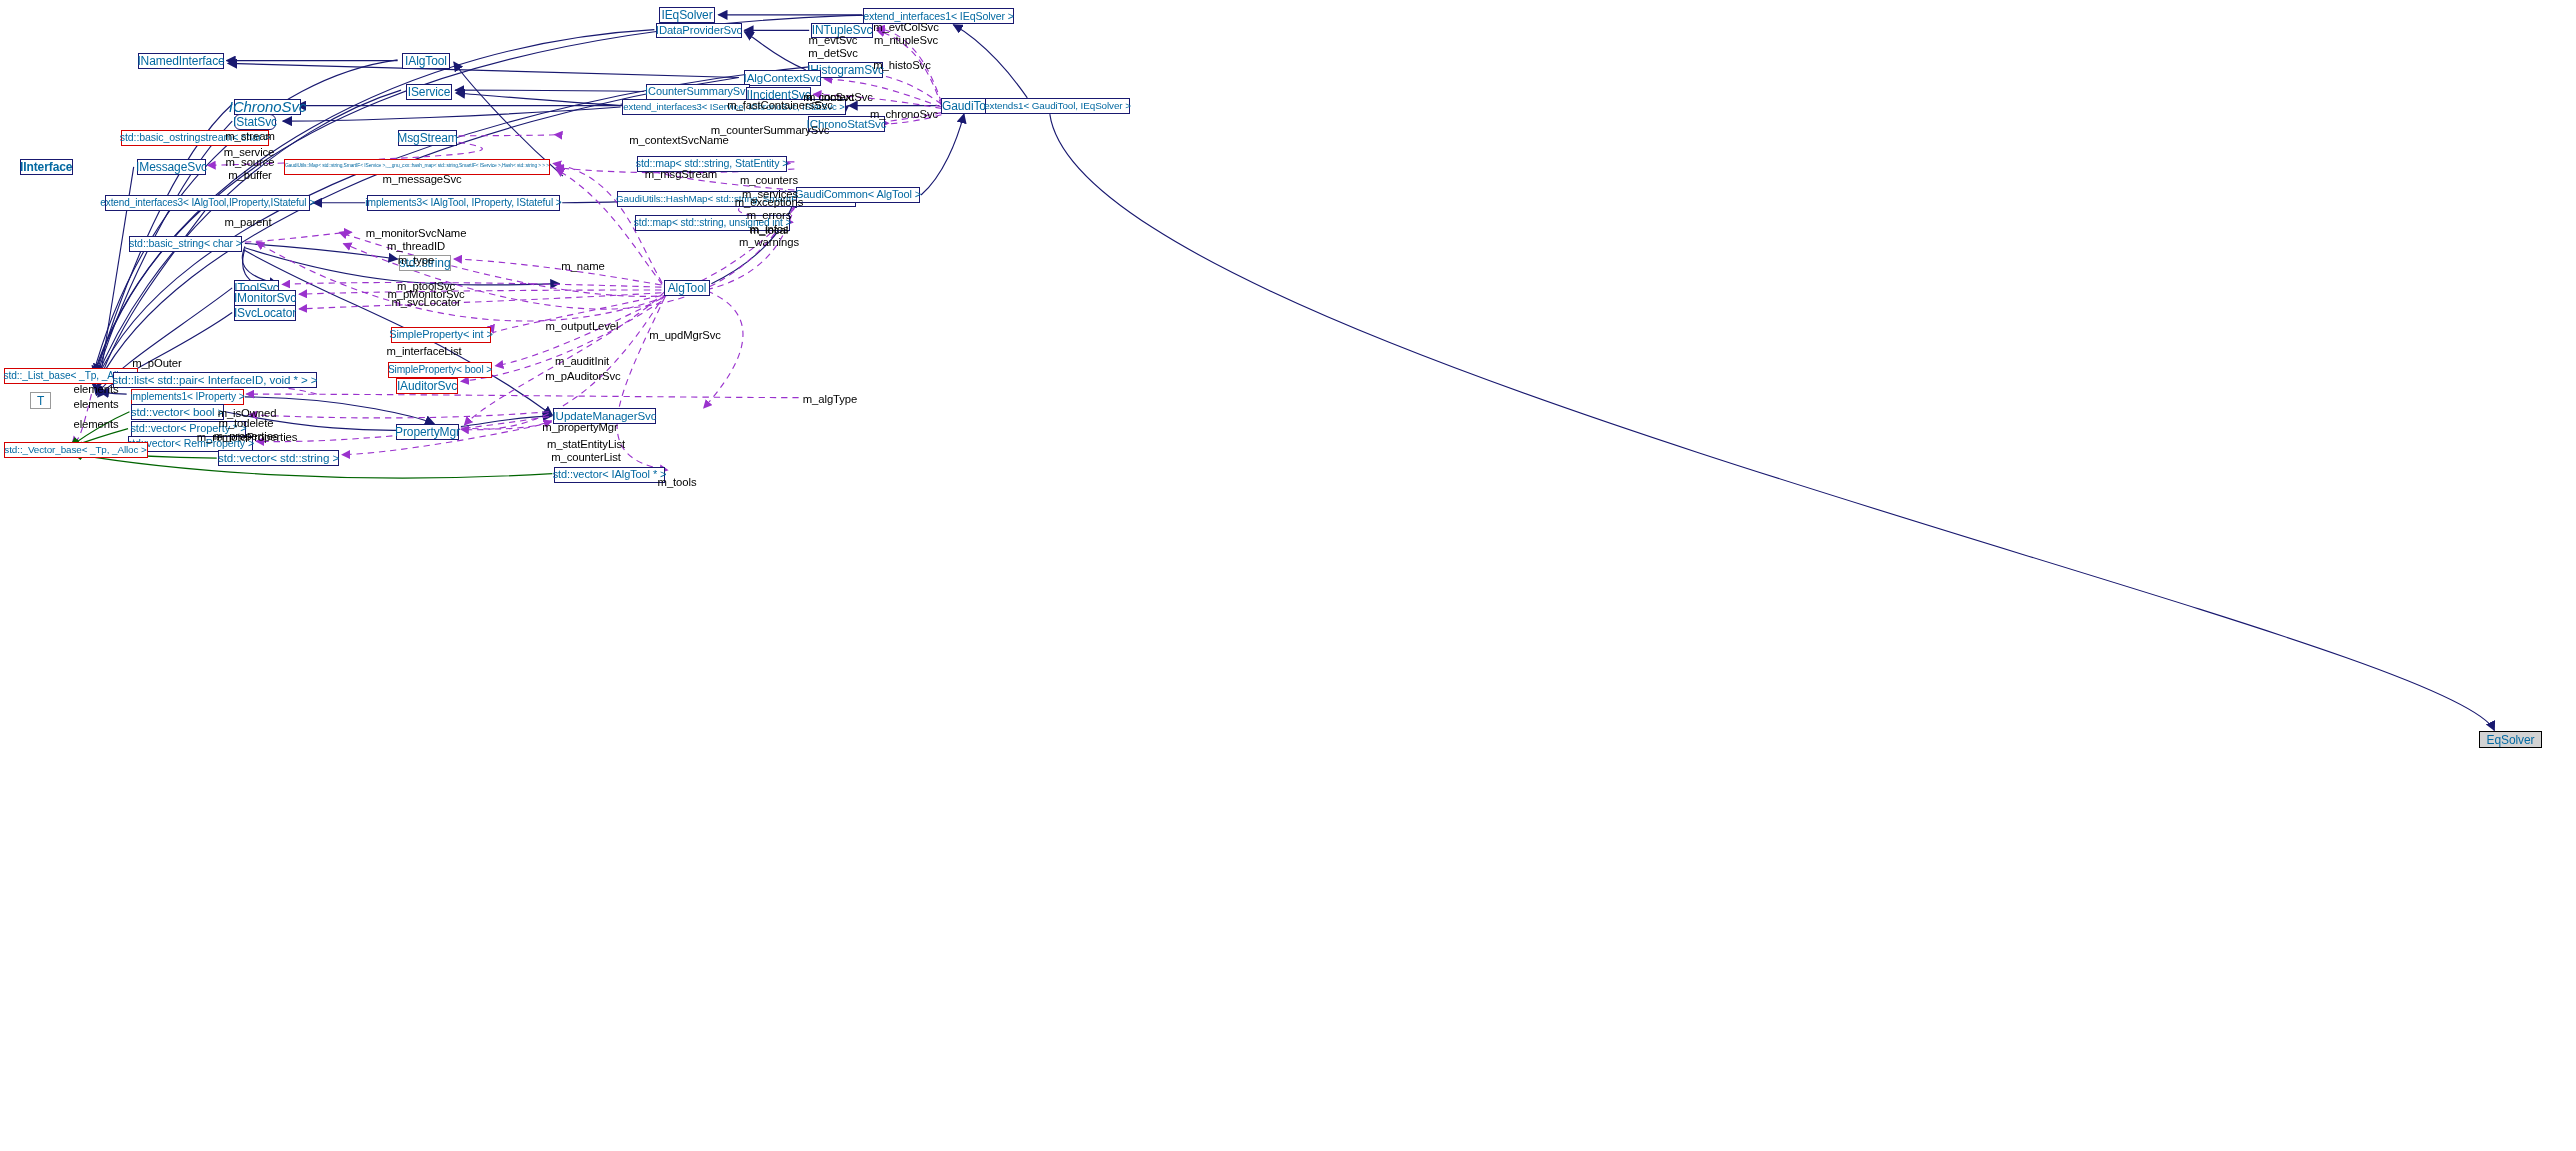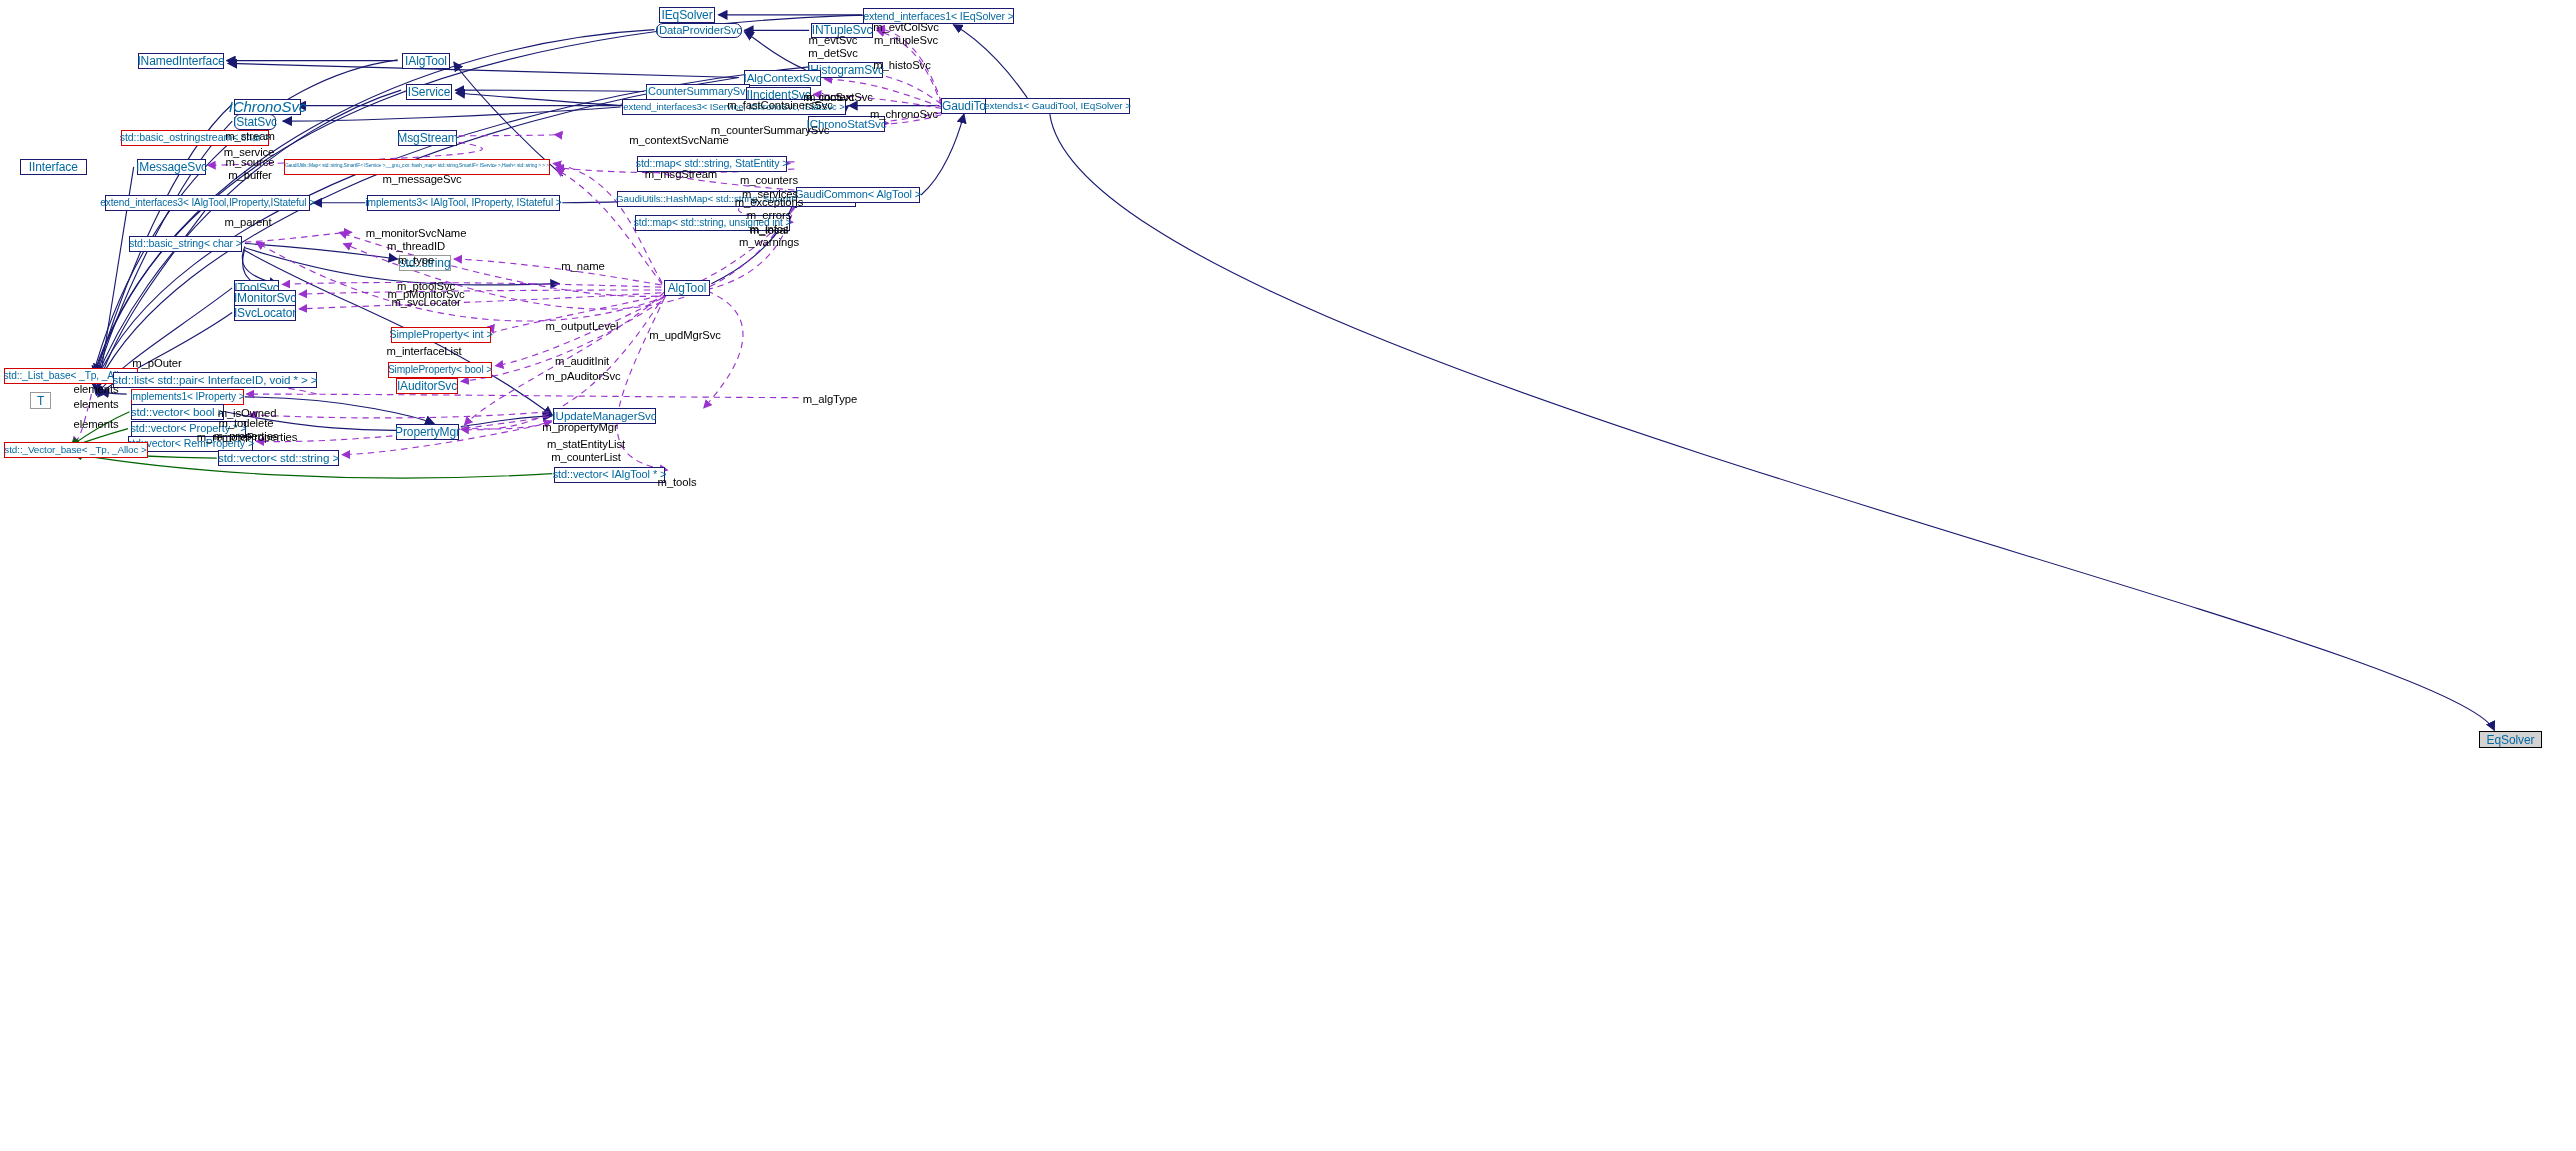--- a/index.html
+++ b/index.html
@@ -179,41 +179,41 @@
       <path d="M 184 585 C 150 600 120 620 100 634"></path>
       <path d="M 182 609 C 150 618 120 628 101 635"></path>
       <path d="M 180 631 C 150 633 120 634 104 636"></path>
       <path d="M 308 651 C 220 650 150 645 106 641"></path>
       <path d="M 785 673 C 500 690 250 670 104 645"></path>
     </g>
   </svg>
 
   <div id="node-layer">
       <div class="node" style="left: 659px; top: 7px; width: 56px; height: 15.5px; font-size: 12px;">IEqSolver</div>
-      <div class="node" style="left: 656px; top: 22.5px; width: 86px; height: 15.5px; font-size: 11.3px; border-radius: 7px;">IDataProviderSvc</div>
+      <div class="node" style="left: 656px; top: 22.5px; width: 86px; height: 15.5px; font-size: 11.3px;">IDataProviderSvc</div>
       <div class="node" style="left: 863px; top: 8.4px; width: 151px; height: 15.5px; font-size: 10.6px;">extend_interfaces1&lt; IEqSolver &gt;</div>
       <div class="node" style="left: 811px; top: 22.5px; width: 62px; height: 15.5px; font-size: 12px;">INTupleSvc</div>
       <div class="node" style="left: 138px; top: 53px; width: 86px; height: 15.5px; font-size: 12px;">INamedInterface</div>
       <div class="node" style="left: 402px; top: 53px; width: 48px; height: 15.5px; font-size: 12px;">IAlgTool</div>
       <div class="node" style="left: 808px; top: 62px; width: 75px; height: 15.5px; font-size: 12px;">IHistogramSvc</div>
       <div class="node" style="left: 744px; top: 70px; width: 77px; height: 15.5px; font-size: 11.6px;">IAlgContextSvc</div>
       <div class="node" style="left: 406px; top: 84px; width: 46px; height: 15.5px; font-size: 12px;">IService</div>
       <div class="node" style="left: 646px; top: 84px; width: 104px; height: 15.5px; font-size: 11px;">ICounterSummarySvc</div>
       <div class="node" style="left: 746px; top: 87px; width: 65px; height: 15.5px; font-size: 12px;">IIncidentSvc</div>
       <div class="node" style="left: 234px; top: 99px; width: 67px; height: 15.5px; font-size: 15px; font-style: italic;">IChronoSvc</div>
       <div class="node" style="left: 622px; top: 99px; width: 224px; height: 15.5px; font-size: 9.5px;">extend_interfaces3&lt; IService, IChronoSvc, IStatSvc &gt;</div>
       <div class="node" style="left: 941px; top: 98px; width: 55px; height: 15.5px; font-size: 12px;">GaudiTool</div>
       <div class="node" style="left: 985px; top: 98px; width: 145px; height: 15.5px; font-size: 9.9px;">extends1&lt; GaudiTool, IEqSolver &gt;</div>
       <div class="node" style="left: 234px; top: 114px; width: 42px; height: 15.5px; font-size: 12px; border-radius: 6px;">IStatSvc</div>
       <div class="node" style="left: 808px; top: 116px; width: 77px; height: 15.5px; font-size: 11.6px;">IChronoStatSvc</div>
       <div class="node red" style="left: 121px; top: 130px; width: 148px; height: 15.5px; font-size: 10.6px;">std::basic_ostringstream&lt; char &gt;</div>
       <div class="node" style="left: 398px; top: 130px; width: 59px; height: 15.5px; font-size: 12px;">MsgStream</div>
       <div class="node" style="left: 637px; top: 156px; width: 150px; height: 15.5px; font-size: 10.6px;">std::map&lt; std::string, StatEntity &gt;</div>
       <div class="node" style="left: 137px; top: 159px; width: 69px; height: 15.5px; font-size: 12px;">IMessageSvc</div>
-      <div class="node" style="left: 19.7px; top: 159px; width: 67px; height: 15.5px; font-size: 12px;">IInterface</div>
+      <div class="node" style="left: 19.7px; top: 159px; width: 53px; height: 15.5px; font-size: 12px; font-weight: bold;">IInterface</div>
       <div class="node red" style="left: 284px; top: 159px; width: 266px; height: 15.5px; font-size: 4.9px;">GaudiUtils::Map&lt; std::string,SmartIF&lt; IService &gt;,__gnu_cxx::hash_map&lt; std::string,SmartIF&lt; IService &gt;,Hash&lt; std::string &gt; &gt; &gt;</div>
       <div class="node" style="left: 105px; top: 195px; width: 205px; height: 15.5px; font-size: 10px;">extend_interfaces3&lt; IAlgTool,IProperty,IStateful &gt;</div>
       <div class="node" style="left: 367px; top: 195px; width: 193px; height: 15.5px; font-size: 10.2px;">implements3&lt; IAlgTool, IProperty, IStateful &gt;</div>
       <div class="node" style="left: 617px; top: 191px; width: 239px; height: 15.5px; font-size: 9.9px;">GaudiUtils::HashMap&lt; std::string, SmartIF&lt; IService &gt; &gt;</div>
       <div class="node" style="left: 796px; top: 187px; width: 124px; height: 15.5px; font-size: 11px;">GaudiCommon&lt; AlgTool &gt;</div>
       <div class="node" style="left: 635px; top: 215px; width: 155px; height: 15.5px; font-size: 10.2px;">std::map&lt; std::string, unsigned int &gt;</div>
       <div class="node" style="left: 129px; top: 236px; width: 113px; height: 15.5px; font-size: 10.6px;">std::basic_string&lt; char &gt;</div>
       <div class="node grey" style="left: 399px; top: 255px; width: 52px; height: 15.5px; font-size: 12px;">std::string</div>
       <div class="node" style="left: 234px; top: 280px; width: 45px; height: 15.5px; font-size: 12px;">IToolSvc</div>
       <div class="node" style="left: 664px; top: 280px; width: 46px; height: 15.5px; font-size: 12px;">AlgTool</div>

